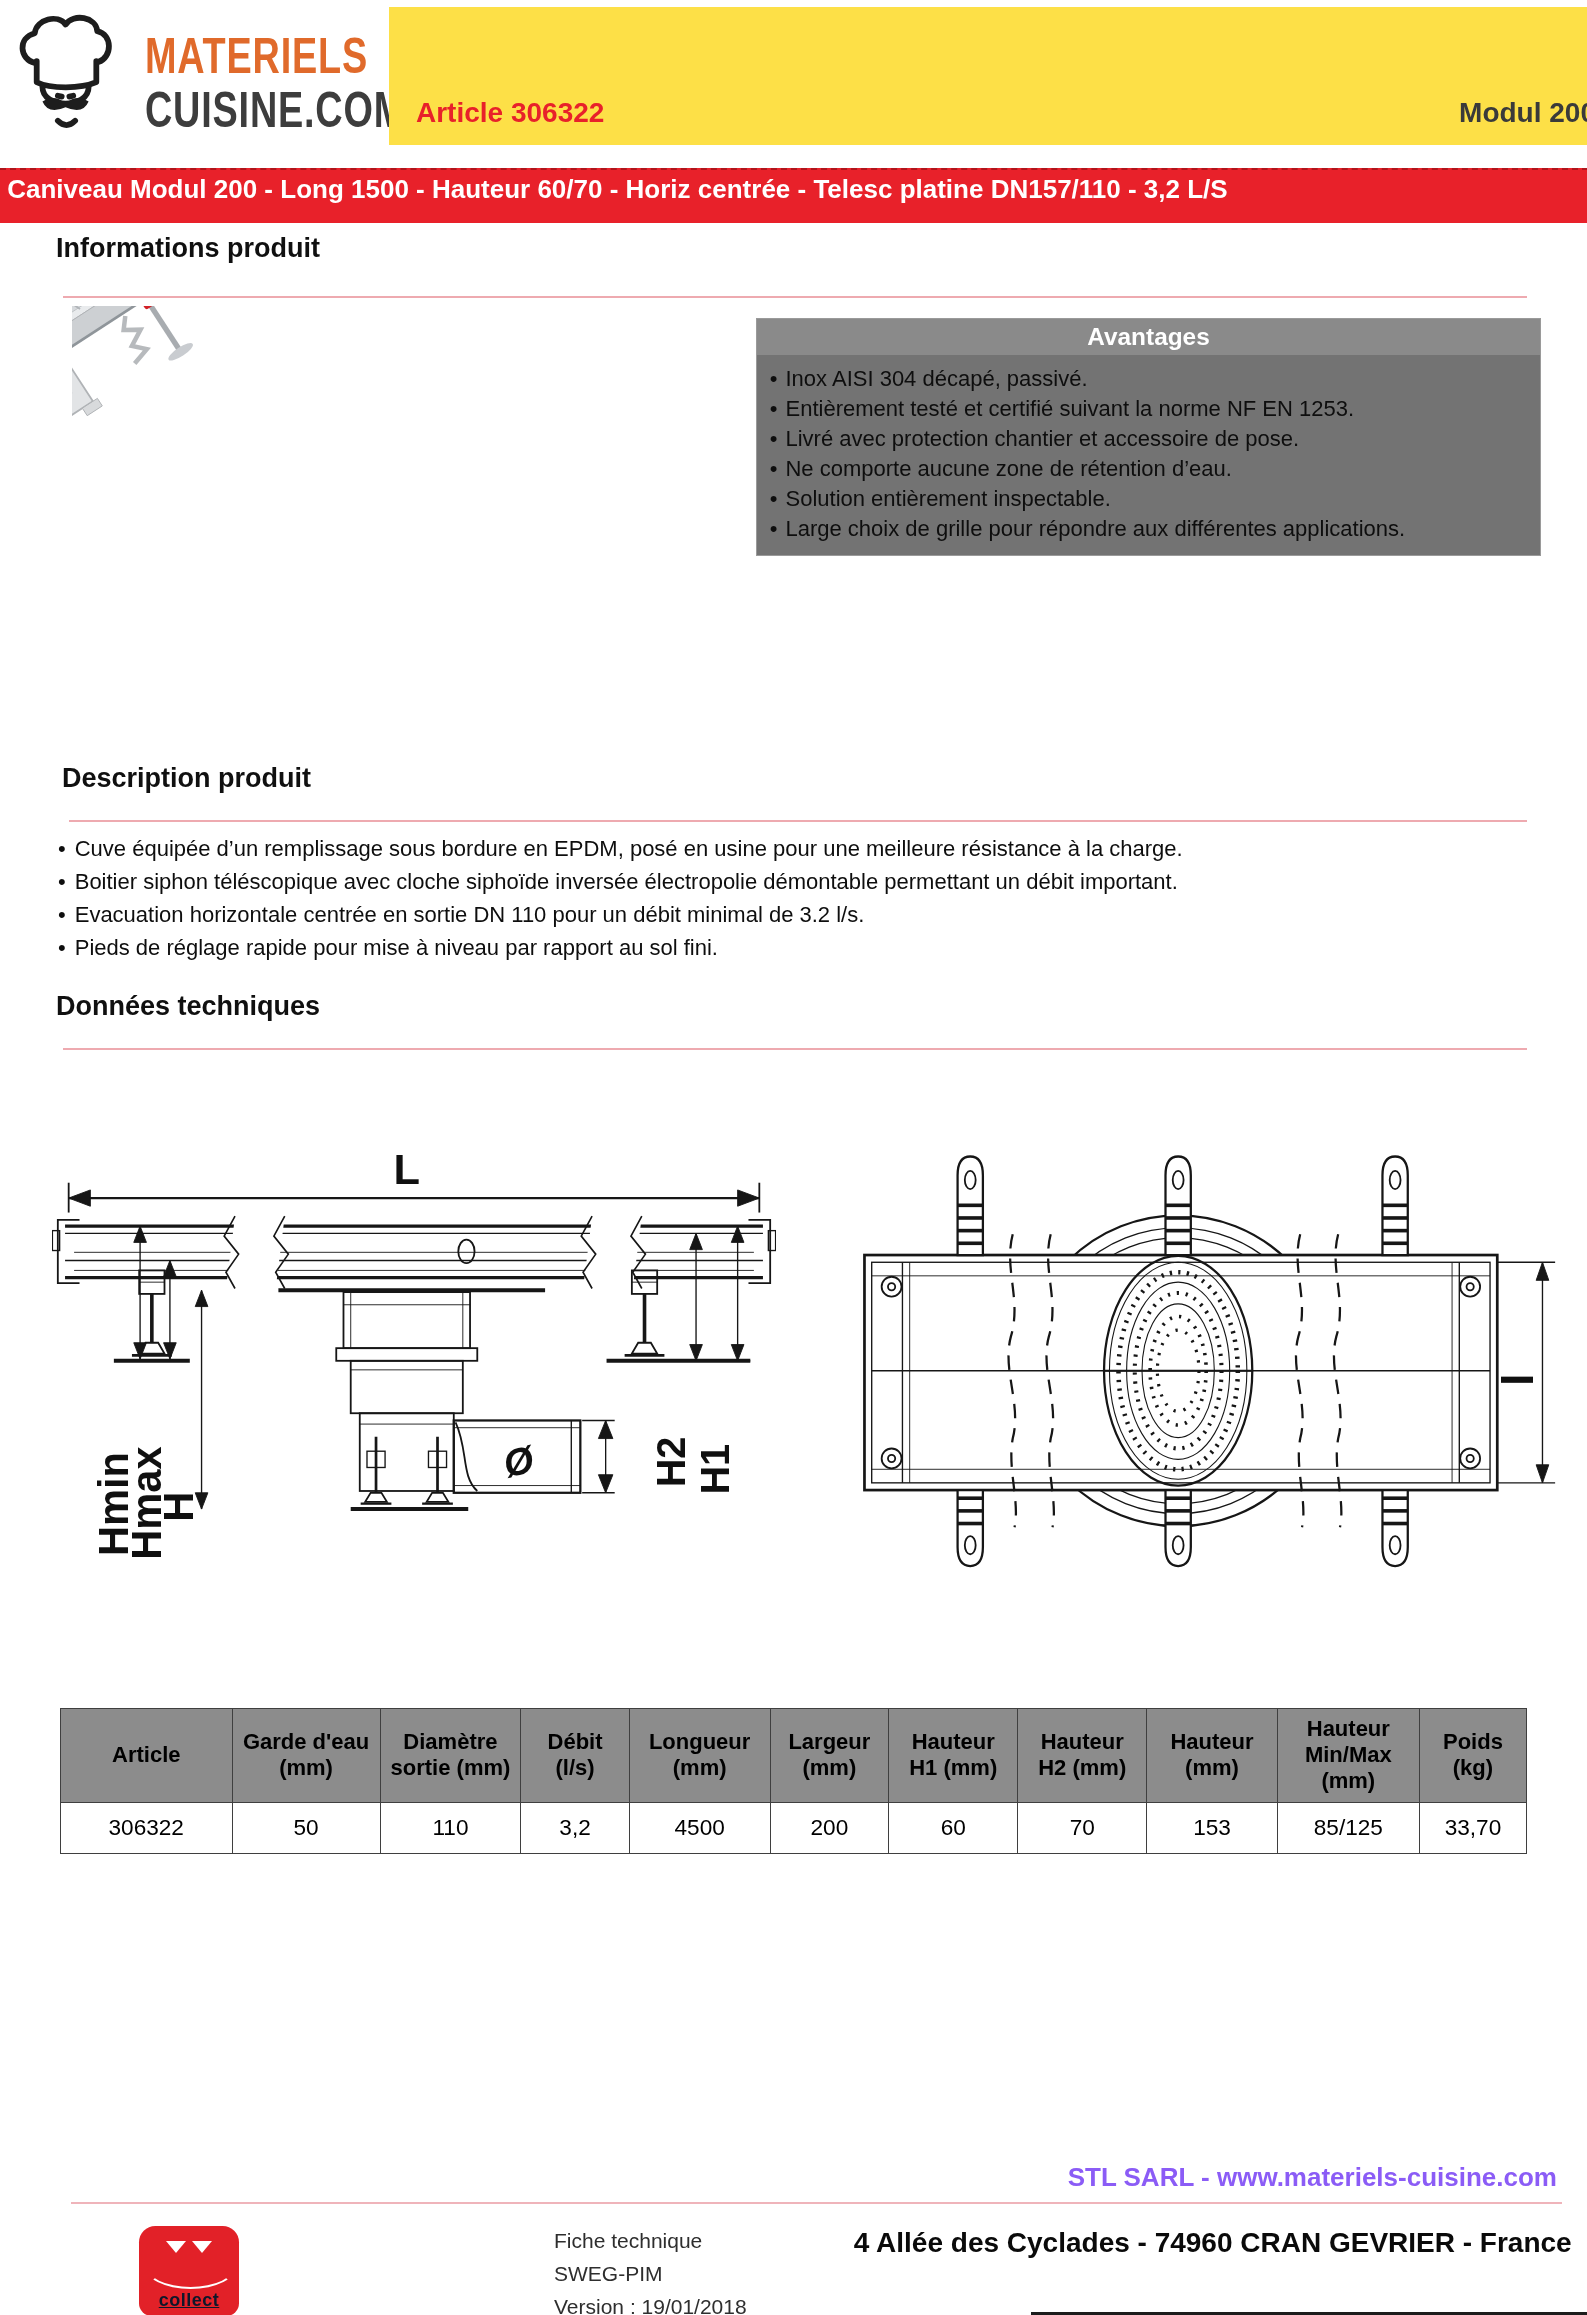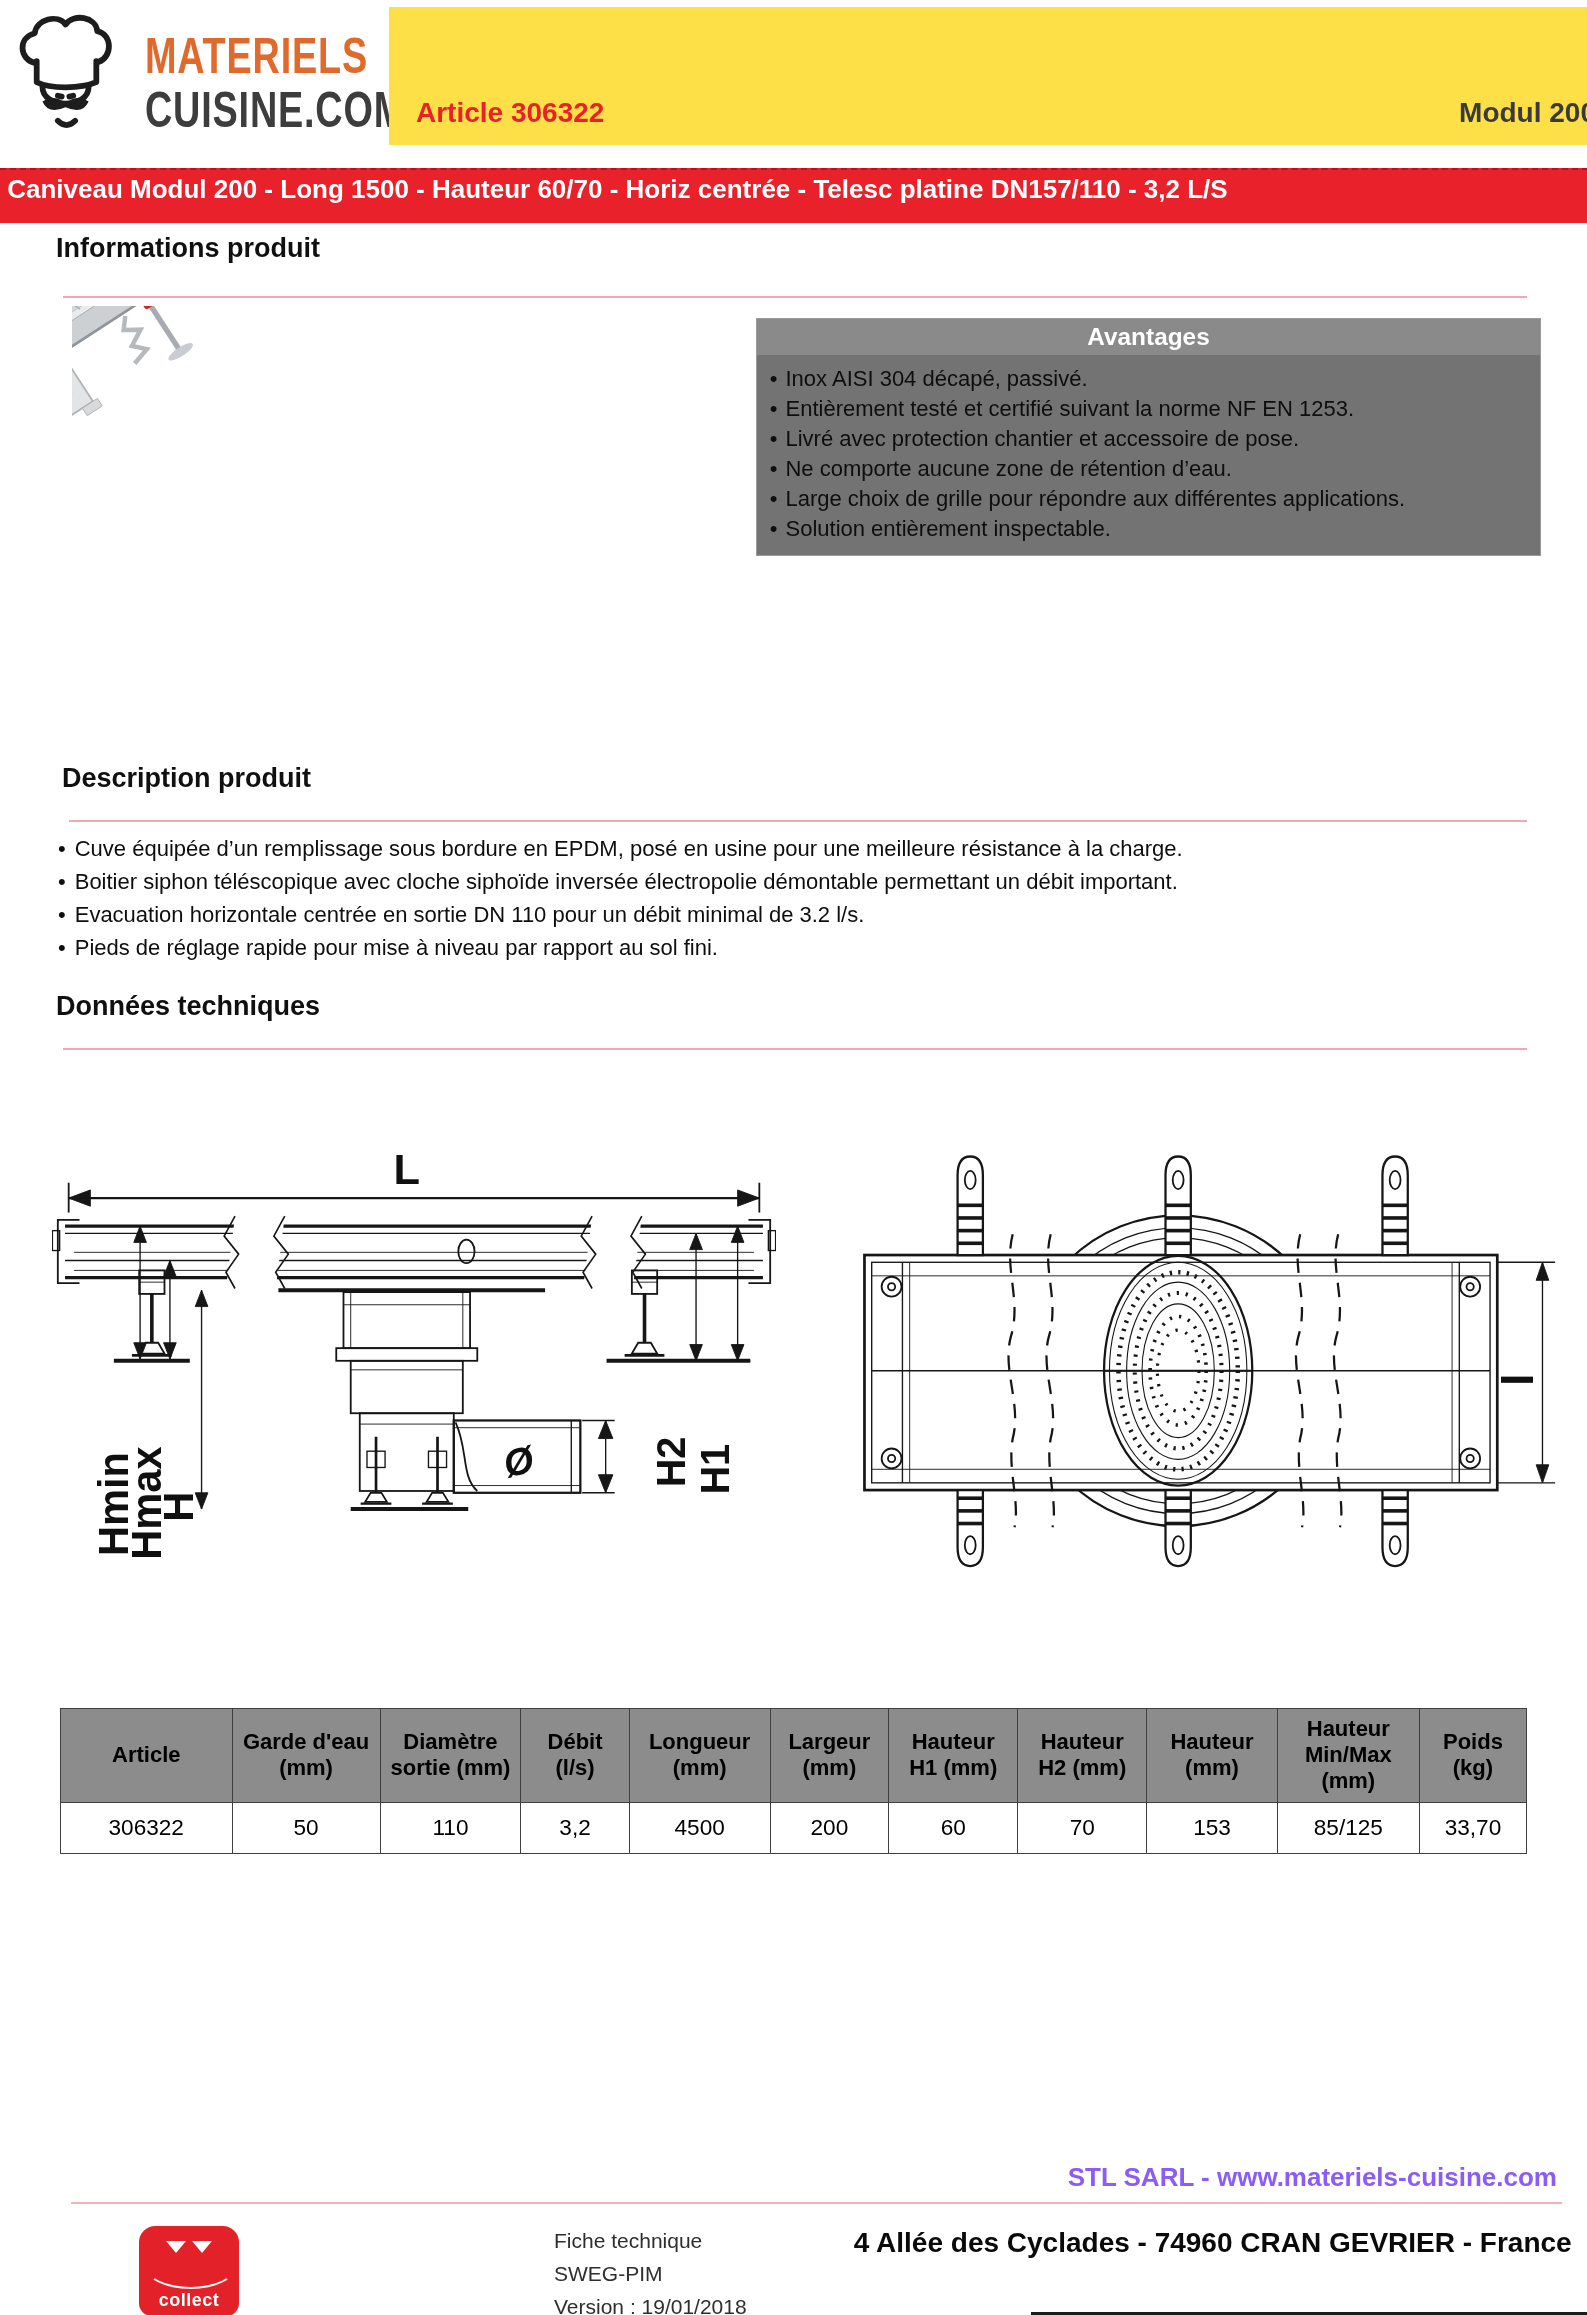--- a/index.html
+++ b/index.html
@@ -50,22 +50,22 @@
   .ft-phone{position:absolute;right:14.5px;top:2278px;font-size:29px;font-weight:bold;color:#0a0a0a;}
   .bottom-sliver{position:absolute;left:1031px;top:2312px;width:556px;height:3.6px;background:#1c1c1c;}
   
   .collect{position:absolute;left:139px;top:2226px;width:100px;height:90px;background:#e22128;
            border-radius:16.3px 16.3px 12.7px 12.7px;overflow:hidden;}
   .collect .tris{position:absolute;left:0;top:14.5px;width:100px;display:flex;justify-content:center;gap:6.3px;}
   .collect .tri{width:0;height:0;border-left:10px solid transparent;border-right:10px solid transparent;
                 border-top:12.7px solid #ffffff;}
   .collect .smile{position:absolute;left:5.4px;top:16.3px;width:89px;height:43px;border:2.7px solid transparent;
                   border-bottom:2.7px solid #ffffff;border-radius:50%;}
-  .collect .lbl{position:absolute;left:0;bottom:5.4px;width:100px;text-align:center;color:#ffffff;
-                font-size:18px;font-weight:bold;letter-spacing:0.5px;}
+  .collect .lbl{position:absolute;left:0;bottom:5.4px;width:100px;text-align:center;color:#0f172a;
+                font-size:18px;font-weight:bold;letter-spacing:0.5px;text-decoration:underline;}
 </style>
 </head>
 <body>
 
 <div class="page">
 
   <div class="logo-wrap">
     <svg class="logo-icon" width="107" height="125" viewBox="0 0 110 130">
       <g fill="none" stroke="#1d1d1d" stroke-width="6" stroke-linecap="round" stroke-linejoin="round">
         <path d="M22,52 C6,48 4,26 22,21 C24,6 46,1 54,12 C62,0 86,4 87,19 C103,22 103,46 88,51"></path>
@@ -164,22 +164,22 @@
     </g>
   </svg>
 
   <div class="adv-box">
     <div class="adv-head">Avantages</div>
     <ul class="adv-list">
       <li>Inox AISI 304 décapé, passivé.</li>
       <li>Entièrement testé et certifié suivant la norme NF EN 1253.</li>
       <li>Livré avec protection chantier et accessoire de pose.</li>
       <li>Ne comporte aucune zone de rétention d’eau.</li>
+      <li>Solution entièrement inspectable.</li>
       <li>Large choix de grille pour répondre aux différentes applications.</li>
-      <li>Solution entièrement inspectable.</li>
     </ul>
   </div>
 
   <div class="sec-h" style="left:62px;top:763px;">Description produit</div>
   <div class="sec-line" style="left:69px;top:820px;width:1458px;"></div>
   <ul class="desc-list">
     <li>Cuve équipée d’un remplissage sous bordure en EPDM, posé en usine pour une meilleure résistance à la charge.</li>
     <li>Boitier siphon téléscopique avec cloche siphoïde inversée électropolie démontable permettant un débit important.</li>
     <li>Evacuation horizontale centrée en sortie DN 110 pour un débit minimal de 3.2 l/s.</li>
     <li>Pieds de réglage rapide pour mise à niveau par rapport au sol fini.</li>

